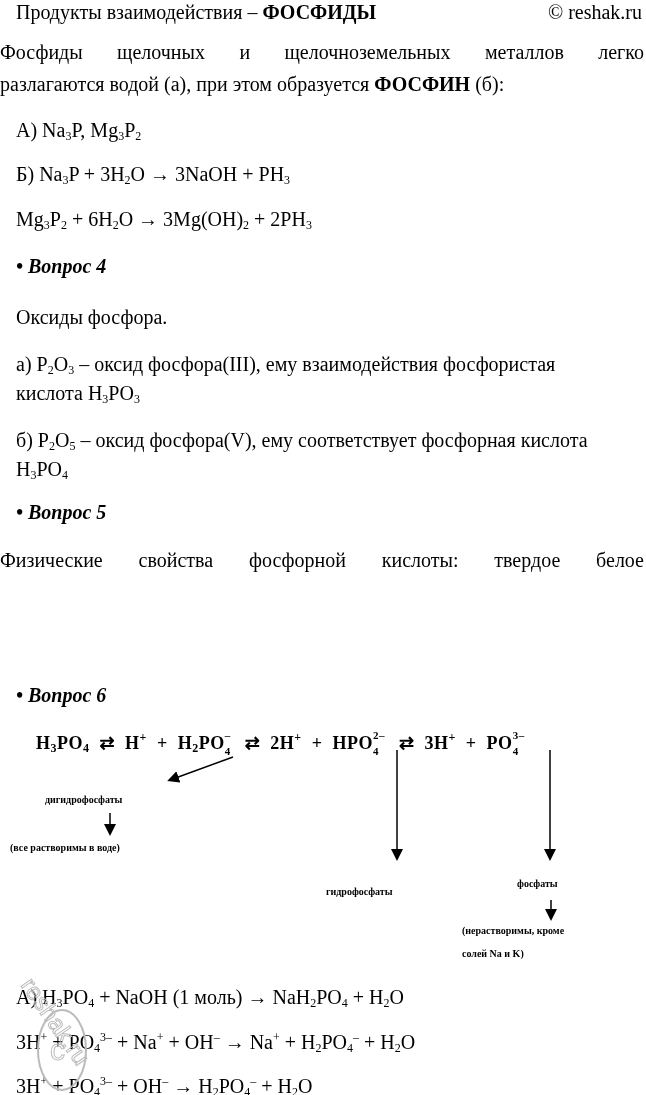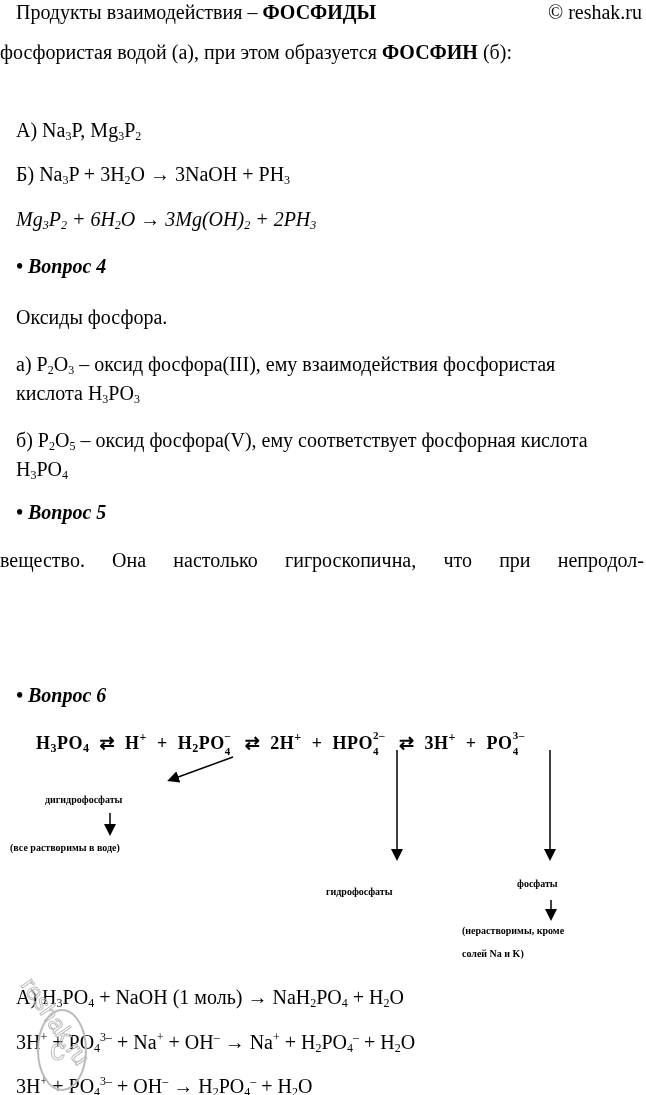--- a/index.html
+++ b/index.html
@@ -26,53 +26,54 @@
   </style>
 </head>
 <body>
 
 <div class="line" style="top:0;">
   <span>Продукты взаимодействия – </span><b>ФОСФИДЫ</b>
 </div>
 <div class="header-right">© reshak.ru</div>
 
 <div class="justify" style="top:36px;">
-  <span class="l last"><span>фосфористая водой (а), при этом образуется </span><b>ФОСФИН</b><span> (б):</span></span>
+  <span class="l">Фосфиды щелочных и щелочноземельных металлов легко</span>
+  <span class="l last"><span>разлагаются водой (а), при этом образуется </span><b>ФОСФИН</b><span> (б):</span></span>
 </div>
 
 <div class="line" style="top:118px;">
   <span>А) </span>Na<sub class="s">3</sub>P, Mg<sub class="s">3</sub>P<sub class="s">2</sub>
 </div>
 
 <div class="line" style="top:162px;">
   <span>Б) </span>Na<sub class="s">3</sub>P + 3H<sub class="s">2</sub>O → 3NaOH + PH<sub class="s">3</sub>
 </div>
 
-<div class="line" style="top:207px;font-style:italic;">
+<div class="line" style="top:207px;">
   Mg<sub class="s">3</sub>P<sub class="s">2</sub> + 6H<sub class="s">2</sub>O → 3Mg(OH)<sub class="s">2</sub> + 2PH<sub class="s">3</sub>
 </div>
 
 <div class="line q" style="top:254px;">• Вопрос 4</div>
 <div class="line" style="top:305px;">Оксиды фосфора.</div>
 <div class="line" style="top:352px;">
   а) P<sub class="s">2</sub>O<sub class="s">3</sub><span> – оксид фосфора(III), ему взаимодействия  фосфористая</span>
 </div>
 <div class="line" style="top:381px;">
   <span>кислота </span>H<sub class="s">3</sub>PO<sub class="s">3</sub>
 </div>
 <div class="line" style="top:428px;">
   б) P<sub class="s">2</sub>O<sub class="s">5</sub><span> – оксид фосфора(V), ему соответствует фосфорная кислота</span>
 </div>
 <div class="line" style="top:457px;">
   H<sub class="s">3</sub>PO<sub class="s">4</sub>
 </div>
 
 <div class="line q" style="top:500px;">• Вопрос 5</div>
 <div class="justify" style="top:544px;">
-  <span class="l">вещество. Она настолько гигроскопична, что при непродол-</span>
+  <span class="l">Физические свойства фосфорной кислоты: твердое белое</span>
 </div>
 
 <div class="line q" style="top:683px;">• Вопрос 6</div>
 
 <div class="diag">
   <div class="eq">
     H<sub class="s">3</sub>PO<sub class="s">4</sub> &nbsp;⇄&nbsp; H<sup class="s">+</sup> &nbsp;+&nbsp; H<sub class="s">2</sub>PO<span style="display:inline-block;position:relative;width:10px;"><sup style="position:absolute;top:-14px;left:0;font-size:11px;">–</sup><sub style="position:absolute;top:2px;left:0;font-size:11px;">4</sub></span> &nbsp;⇄&nbsp; 2H<sup class="s">+</sup> &nbsp;+&nbsp; HPO<span style="display:inline-block;position:relative;width:16px;"><sup style="position:absolute;top:-14px;left:0;font-size:11px;">2–</sup><sub style="position:absolute;top:2px;left:0;font-size:11px;">4</sub></span> &nbsp;⇄&nbsp; 3H<sup class="s">+</sup> &nbsp;+&nbsp; PO<span style="display:inline-block;position:relative;width:16px;"><sup style="position:absolute;top:-14px;left:0;font-size:11px;">3–</sup><sub style="position:absolute;top:2px;left:0;font-size:11px;">4</sub></span>
   </div>
   <svg width="646" height="245">
     <defs>

